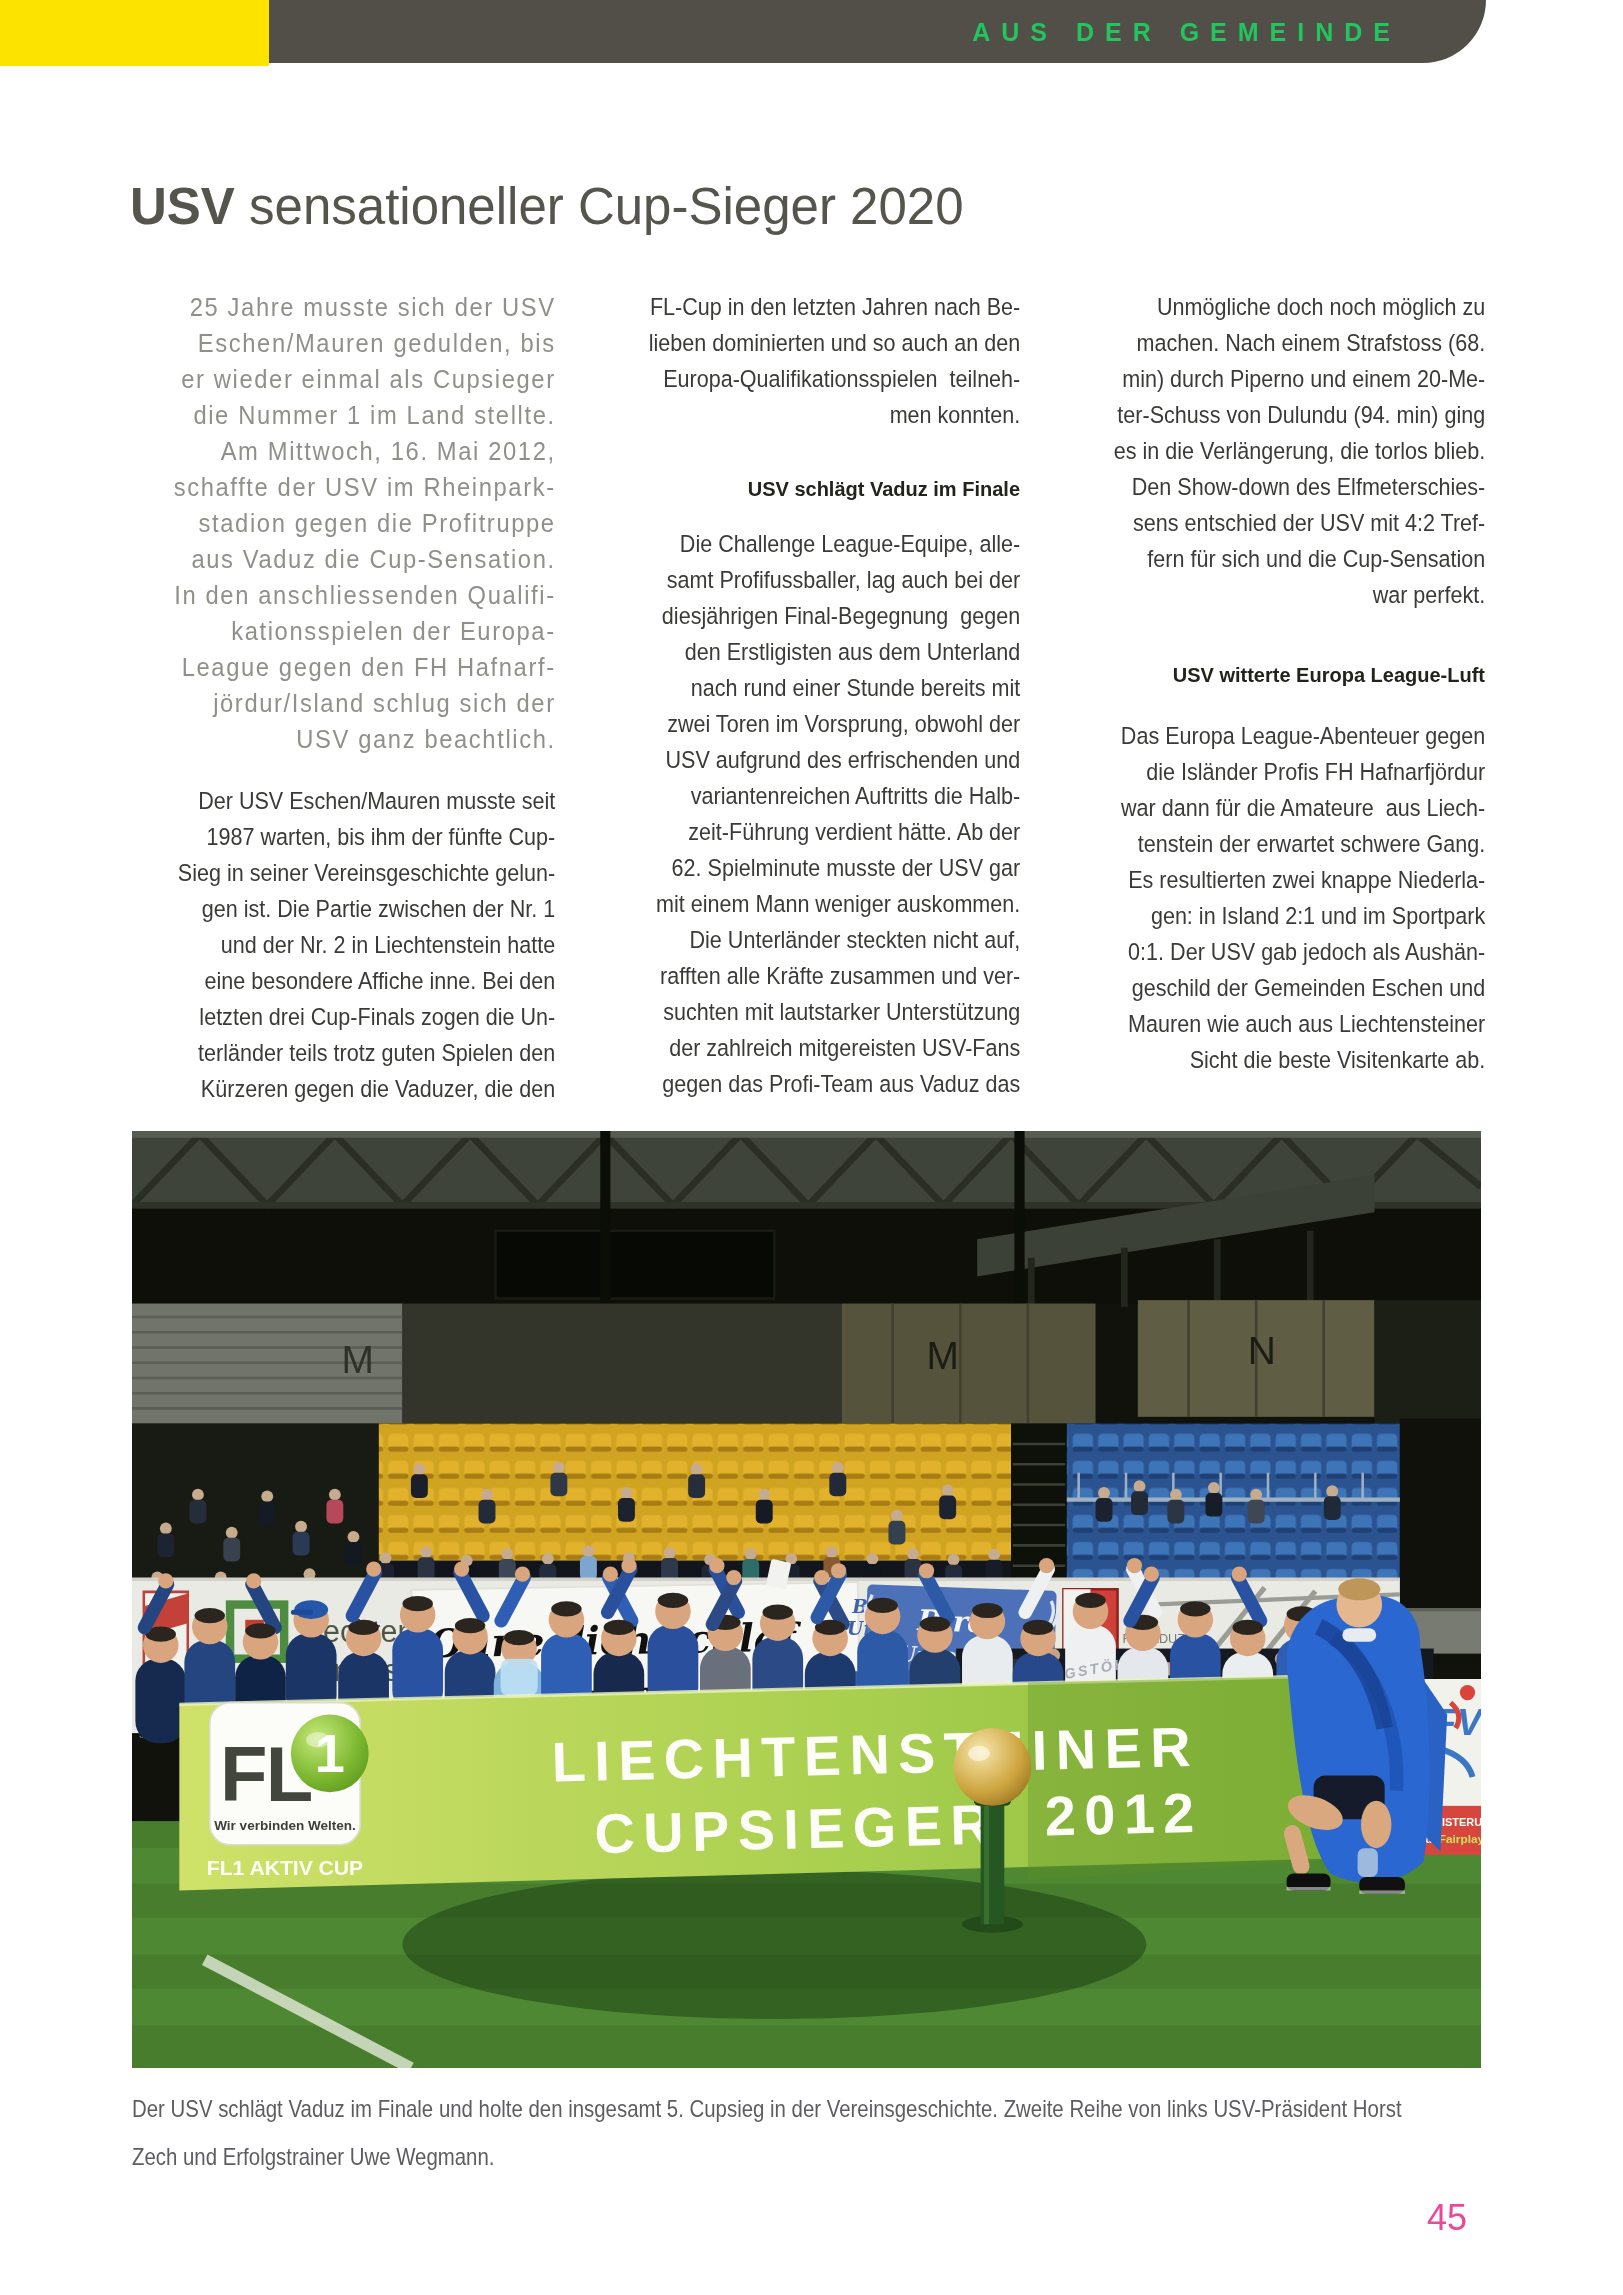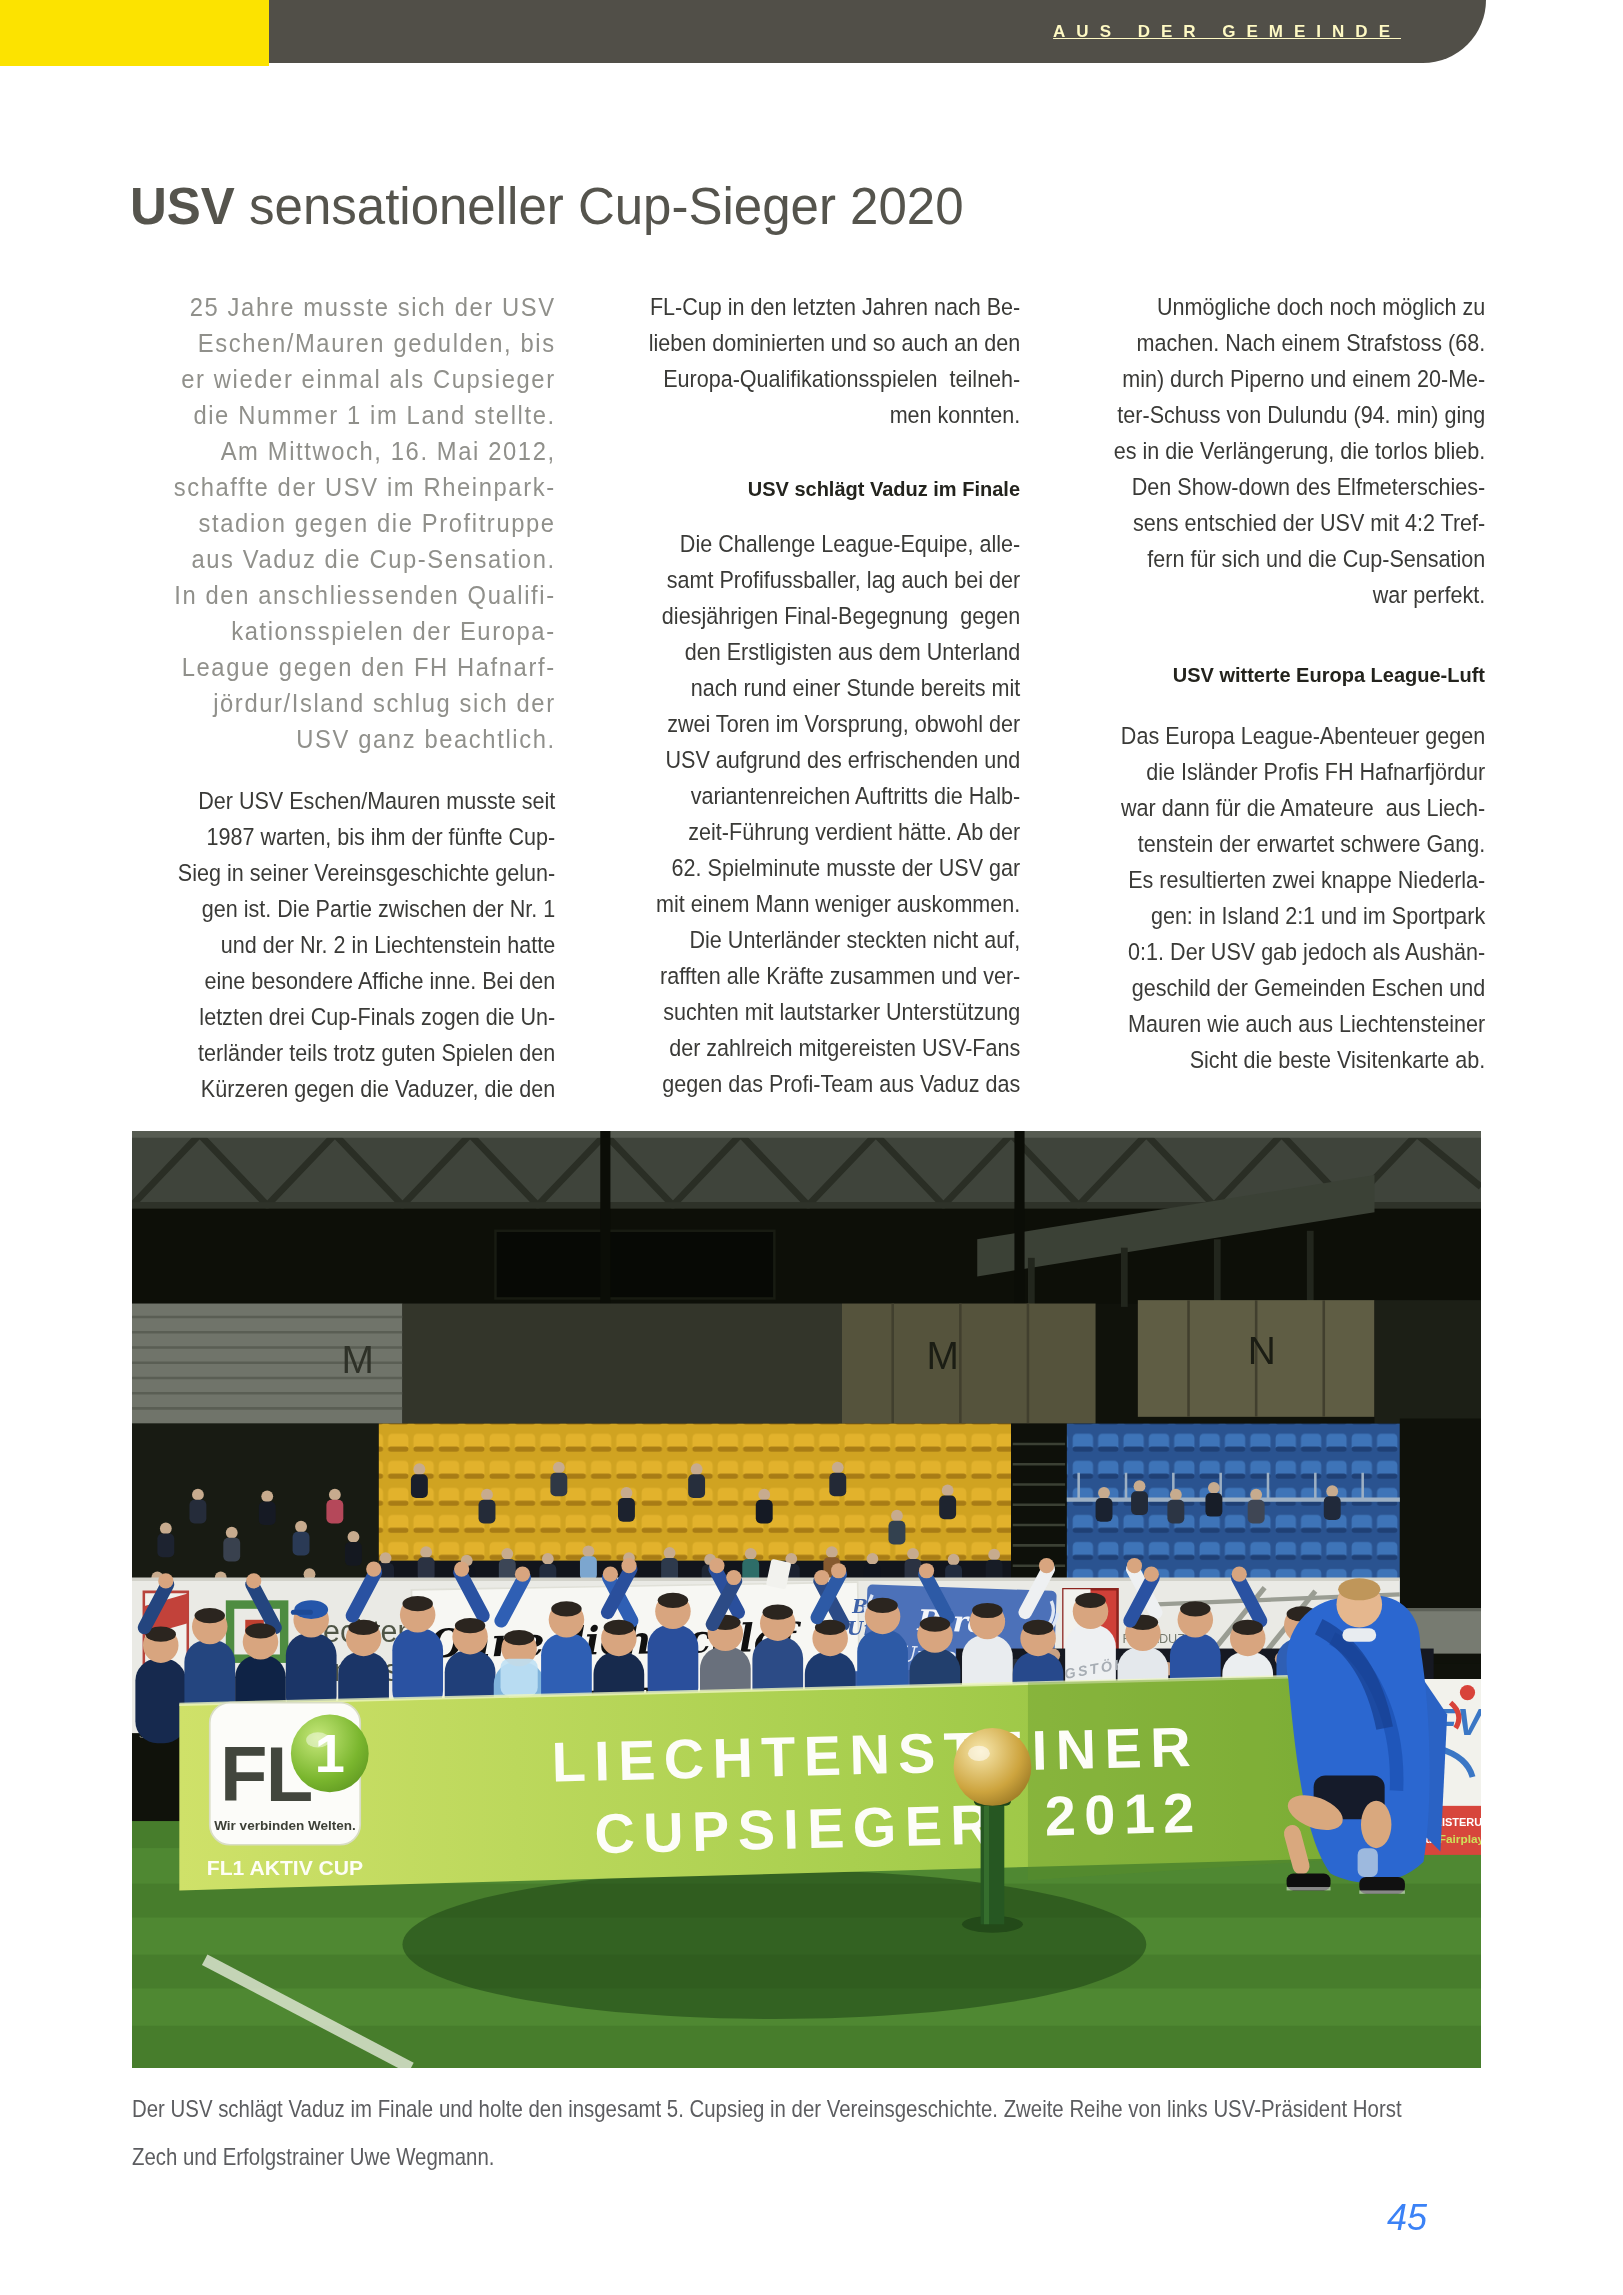--- a/index.html
+++ b/index.html
@@ -2,21 +2,21 @@
 <html lang="de" style="font-size:13.5px"><head>
 <meta charset="utf-8">
 <style>
   html,body{margin:0;padding:0;background:#ffffff;}
   #page{position:relative;width:1623px;height:2295px;background:#ffffff;overflow:hidden;
         font-family:"Liberation Sans",sans-serif;}
   
   .hbar{position:absolute;left:0;top:0;width:1486px;height:63px;background:#514f48;
         border-radius:0 0 66px 0;}
   .hlabel{position:absolute;right:85px;top:50%;transform:translateY(-50%);
-        color:#fef9c3;font-size:17px;font-weight:bold;letter-spacing:11px;white-space:nowrap;text-decoration:underline;}
+        color:#22c55e;font-size:25px;font-weight:bold;letter-spacing:11px;white-space:nowrap;}
   .yblock{position:absolute;left:0;top:0;width:269px;height:66px;background:#fce300;}
   
   .title{position:absolute;left:130px;top:179px;margin:0;font-size:51px;line-height:56px;
         color:#55544d;font-weight:normal;white-space:nowrap;}
   .title .tb{font-weight:bold;}
   
   .col{position:absolute;top:289px;width:423px;text-align:right;}
   p{margin:0;}
   .lead{font-size:25px;line-height:36px;letter-spacing:1.7px;color:#90908b;white-space:pre;
         transform:scaleX(.95);transform-origin:0 0;width:446px;}
@@ -25,22 +25,22 @@
   .subhead{margin:0;font-size:20px;line-height:36px;font-weight:bold;color:#23231d;white-space:nowrap;}
   .mt1{margin-top:26px;} .mt2{margin-top:38px;} .mt3{margin-top:18.6px;}
   .mt4{margin-top:44px;} .mt5{margin-top:24.5px;}
   
   .photo{position:absolute;left:132px;top:1131px;width:1349px;height:937px;overflow:hidden;background:#10120b;}
   .photo svg{display:block;width:100%;height:100%;font-family:"Liberation Sans",sans-serif;}
   .script-txt{font-family:"DejaVu Serif",serif;font-style:italic;font-weight:bold;}
   
   .caption{position:absolute;left:132px;top:2085px;font-size:24px;line-height:48px;color:#5c5d60;
         white-space:pre;transform:scaleX(.85);transform-origin:0 0;width:1588px;}
-  .pagenum{position:absolute;left:1387px;top:2197px;width:80px;
-        font-size:36px;color:#3b82f6;font-style:italic;}
+  .pagenum{position:absolute;left:1387px;top:2197px;width:80px;text-align:right;
+        font-size:36px;color:#ec4899;}
 </style>
 </head>
 <body>
 
 <div id="page">
 
   <div class="hbar">
     <span class="hlabel">AUS DER GEMEINDE</span>
   </div>
   <div class="yblock"></div>

